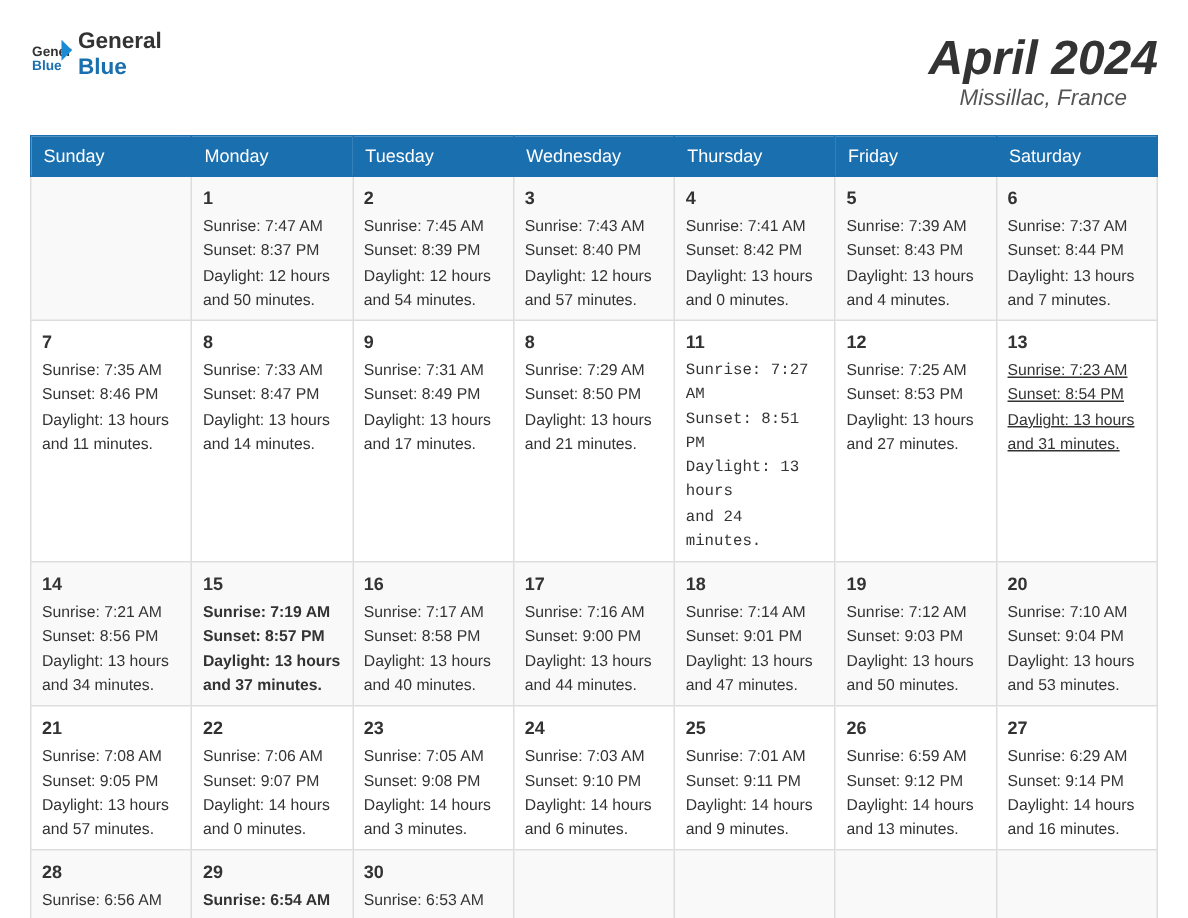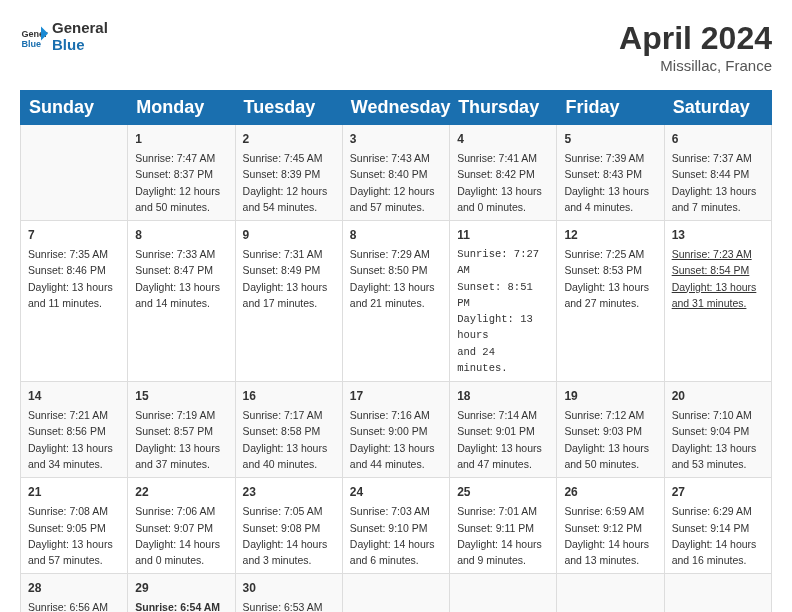--- a/index.html
+++ b/index.html
@@ -19,43 +19,44 @@
     .logo {
       display: flex;
       align-items: center;
       gap: 4px;
     }
     .logo-icon {
       width: 28px;
       height: 28px;
     }
     .title-block {
-      text-align: right;
+      text-align: center;
+      font-style: italic;
     }
     .month-title {
       font-size: 32px;
       font-weight: bold;
       color: #333;
     }
     .location {
       font-size: 15px;
       color: #555;
     }
     table {
       width: 100%;
       border-collapse: collapse;
       table-layout: fixed;
     }
     thead tr th {
       background-color: #1a6faf;
       color: #fff;
       text-align: left;
       padding: 6px 8px;
-      font-size: 18px;
-      font-weight: bold;
+      font-size: 12px;
+      font-weight: normal;
       border: 1px solid #1a6faf;
     }
     tbody tr {
       vertical-align: top;
     }
     tbody tr td {
       border: 1px solid #ddd;
       padding: 5px 7px;
       font-size: 11px;
       color: #333;
@@ -210,21 +211,21 @@
       <tr>
         <td>
           <span class="day-number">14</span>
           <div class="cell-text" style="white-space: pre-line;">Sunrise: 7:21 AM
 Sunset: 8:56 PM
 Daylight: 13 hours
 and 34 minutes.</div>
         </td>
         <td>
           <span class="day-number">15</span>
-          <div class="cell-text" style="white-space: pre-line;">Sunrise: 7:19 AM
+          <div class="cell-text" style="white-space: pre-line; font-weight: bold;">Sunrise: 7:19 AM
 Sunset: 8:57 PM
 Daylight: 13 hours
 and 37 minutes.</div>
         </td>
         <td>
           <span class="day-number">16</span>
           <div class="cell-text" style="white-space: pre-line;">Sunrise: 7:17 AM
 Sunset: 8:58 PM
 Daylight: 13 hours
 and 40 minutes.</div>

